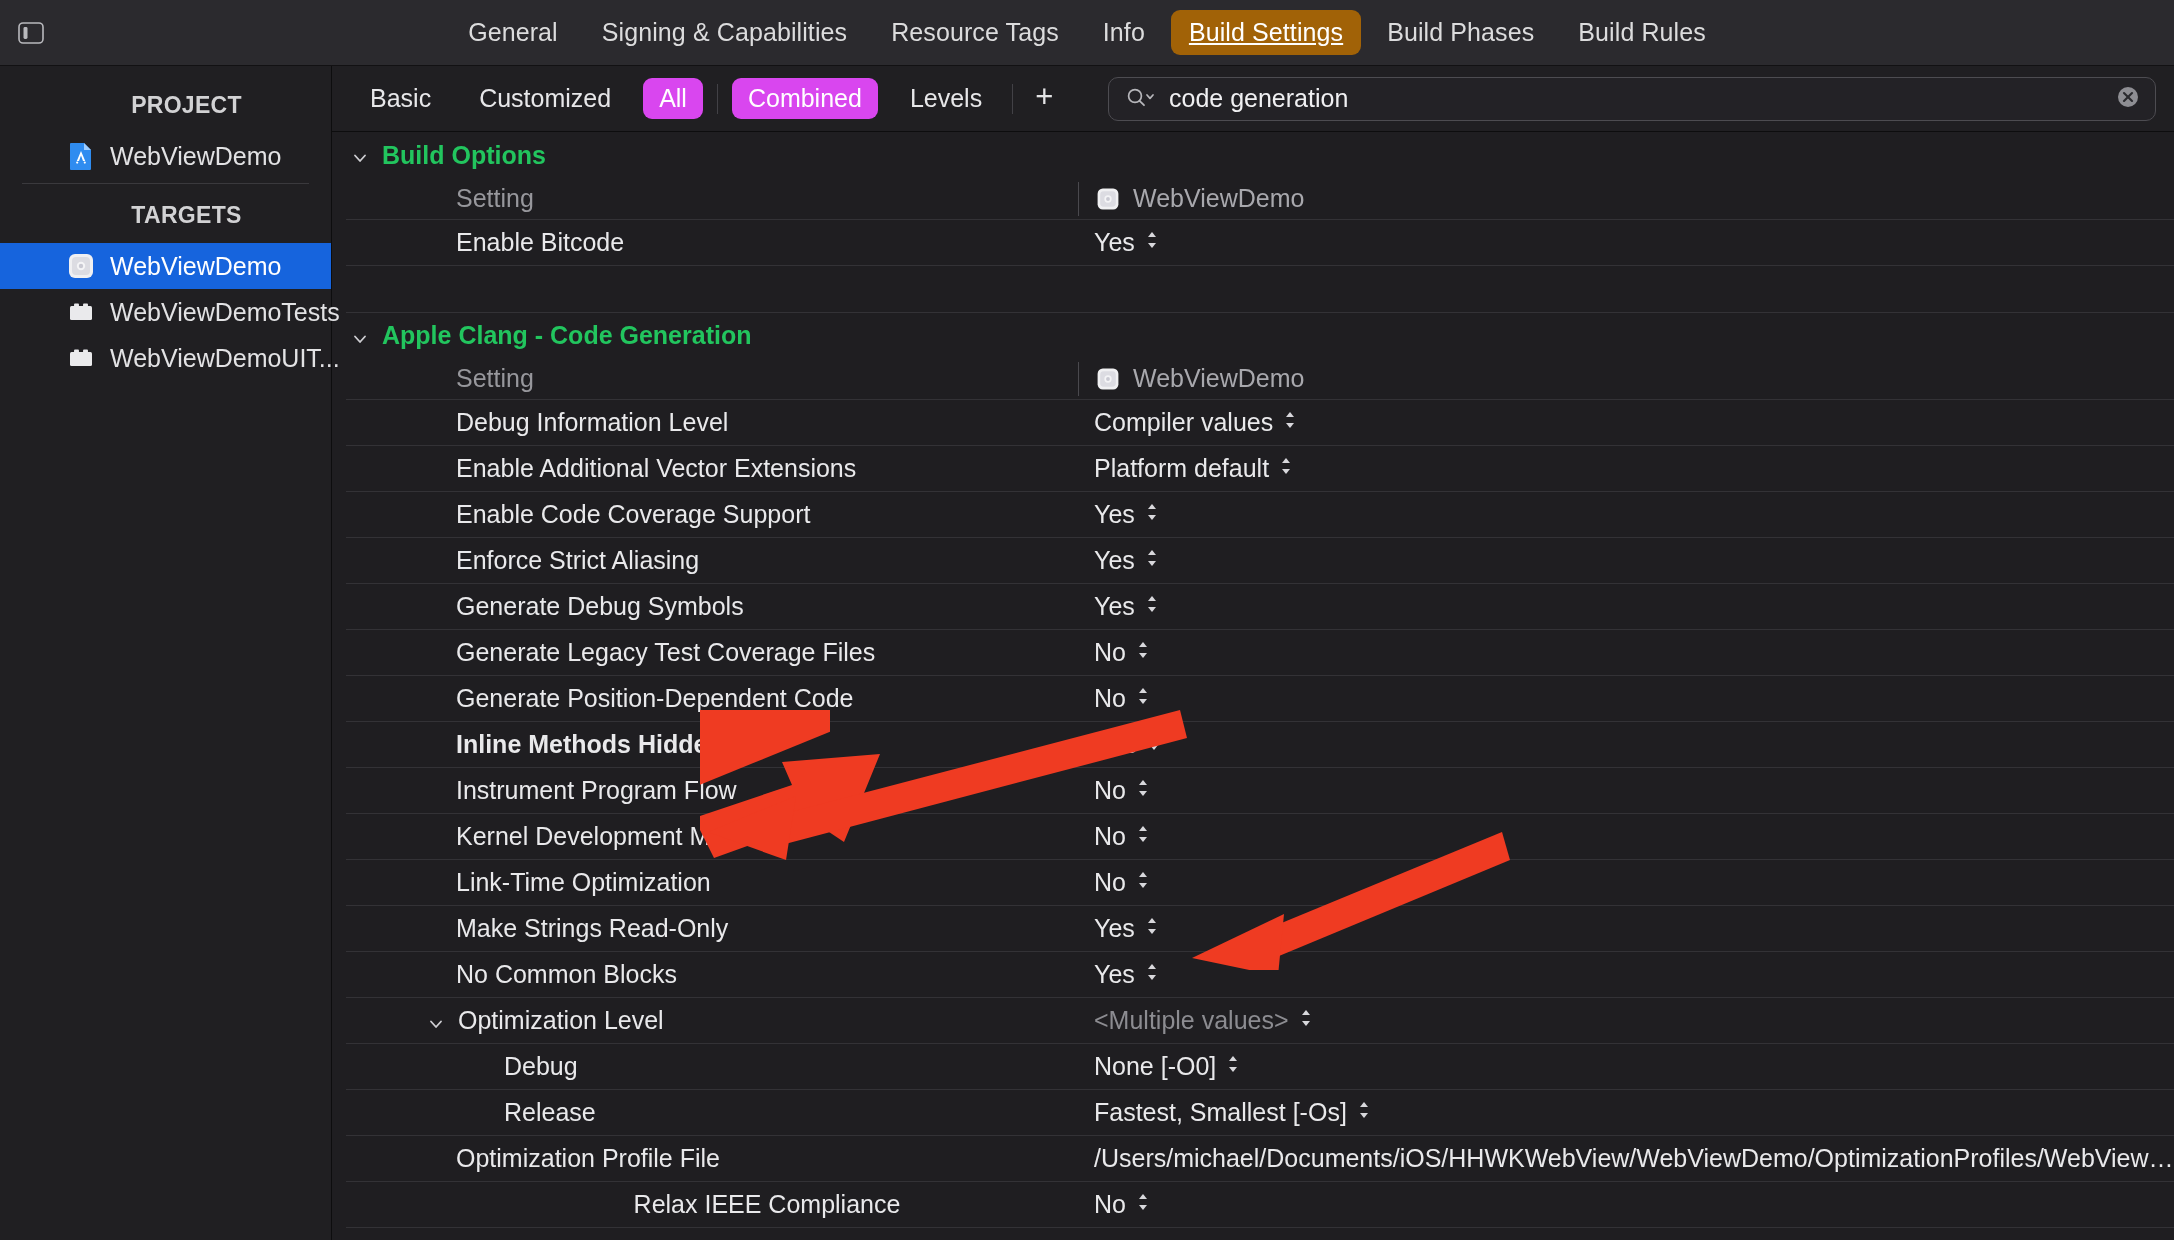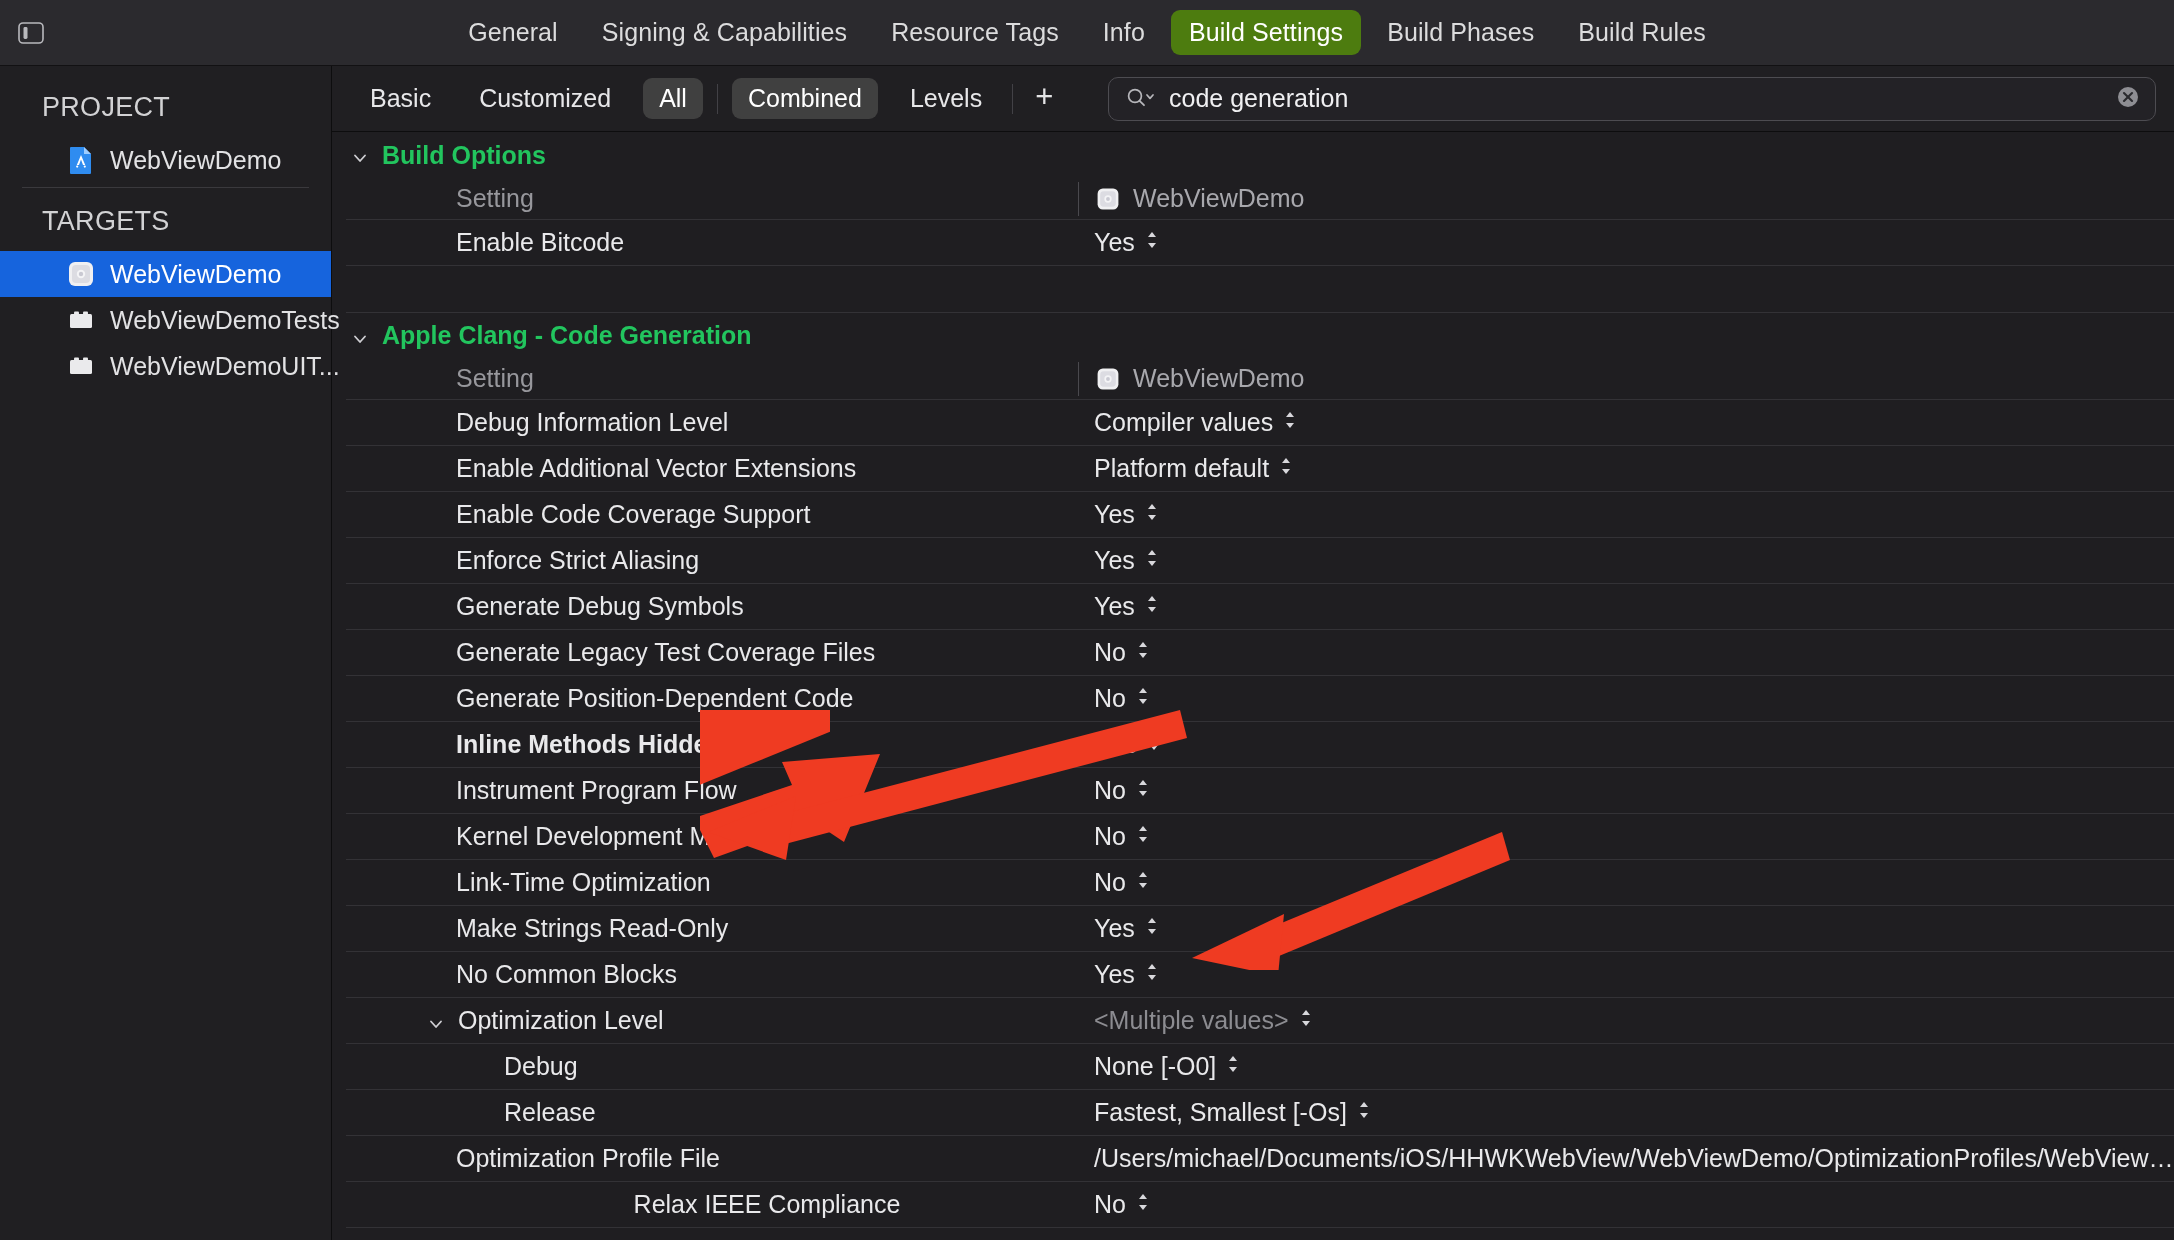--- a/index.html
+++ b/index.html
@@ -41,40 +41,41 @@
   .tab {
     pointer-events: auto;
     font-size: 25px;
     color: #dcdcdd;
     padding: 8px 18px;
     border-radius: 9px;
     white-space: nowrap;
     cursor: default;
     letter-spacing: .1px;
   }
-  .tab.selected { background: #4d7c0f; color: #ffffff; }
+  .tab.selected { background: #a16207; color: #ffffff; text-decoration: underline; }
 
   
   .body { flex: 1; display: flex; min-height: 0; }
 
   
   .sidebar {
     width: 332px;
     min-width: 332px;
     background: #201f22;
     border-right: 1px solid #0d0d0e;
     padding-top: 12px;
     position: relative;
   }
   .side-head {
-    font-size: 27px;
-    font-weight: normal;
+    font-size: 23px;
+    font-weight: bold;
     color: #d2d2d4;
     padding: 14px 0 14px 42px;
     letter-spacing: .3px;
+    text-align: center;
   }
   .side-sep {
     height: 1px;
     background: #3a393d;
     margin: 4px 22px 4px 22px;
   }
   .side-row {
     display: flex;
     align-items: center;
     gap: 14px;
@@ -101,21 +102,21 @@
   }
   .fbtn {
     font-size: 25px;
     color: #e7e7e9;
     padding: 6px 16px;
     border-radius: 9px;
     margin: 0 8px;
     white-space: nowrap;
     cursor: default;
   }
-  .fbtn.on { background: #404040; color: #ffffff; }
+  .fbtn.on { background: #d946ef; color: #ffffff; }
   .fdiv { width: 1px; height: 30px; background: #424146; margin: 0 6px; }
   .plusbtn {
     font-size: 31px; color: #e4e4e6; padding: 0 16px; cursor: default;
     line-height: 1; margin-bottom: 4px;
   }
   .search-wrap { margin-left: auto; padding-right: 18px; }
   .search {
     width: 1048px;
     height: 44px;
     border: 1px solid #4d4c51;

